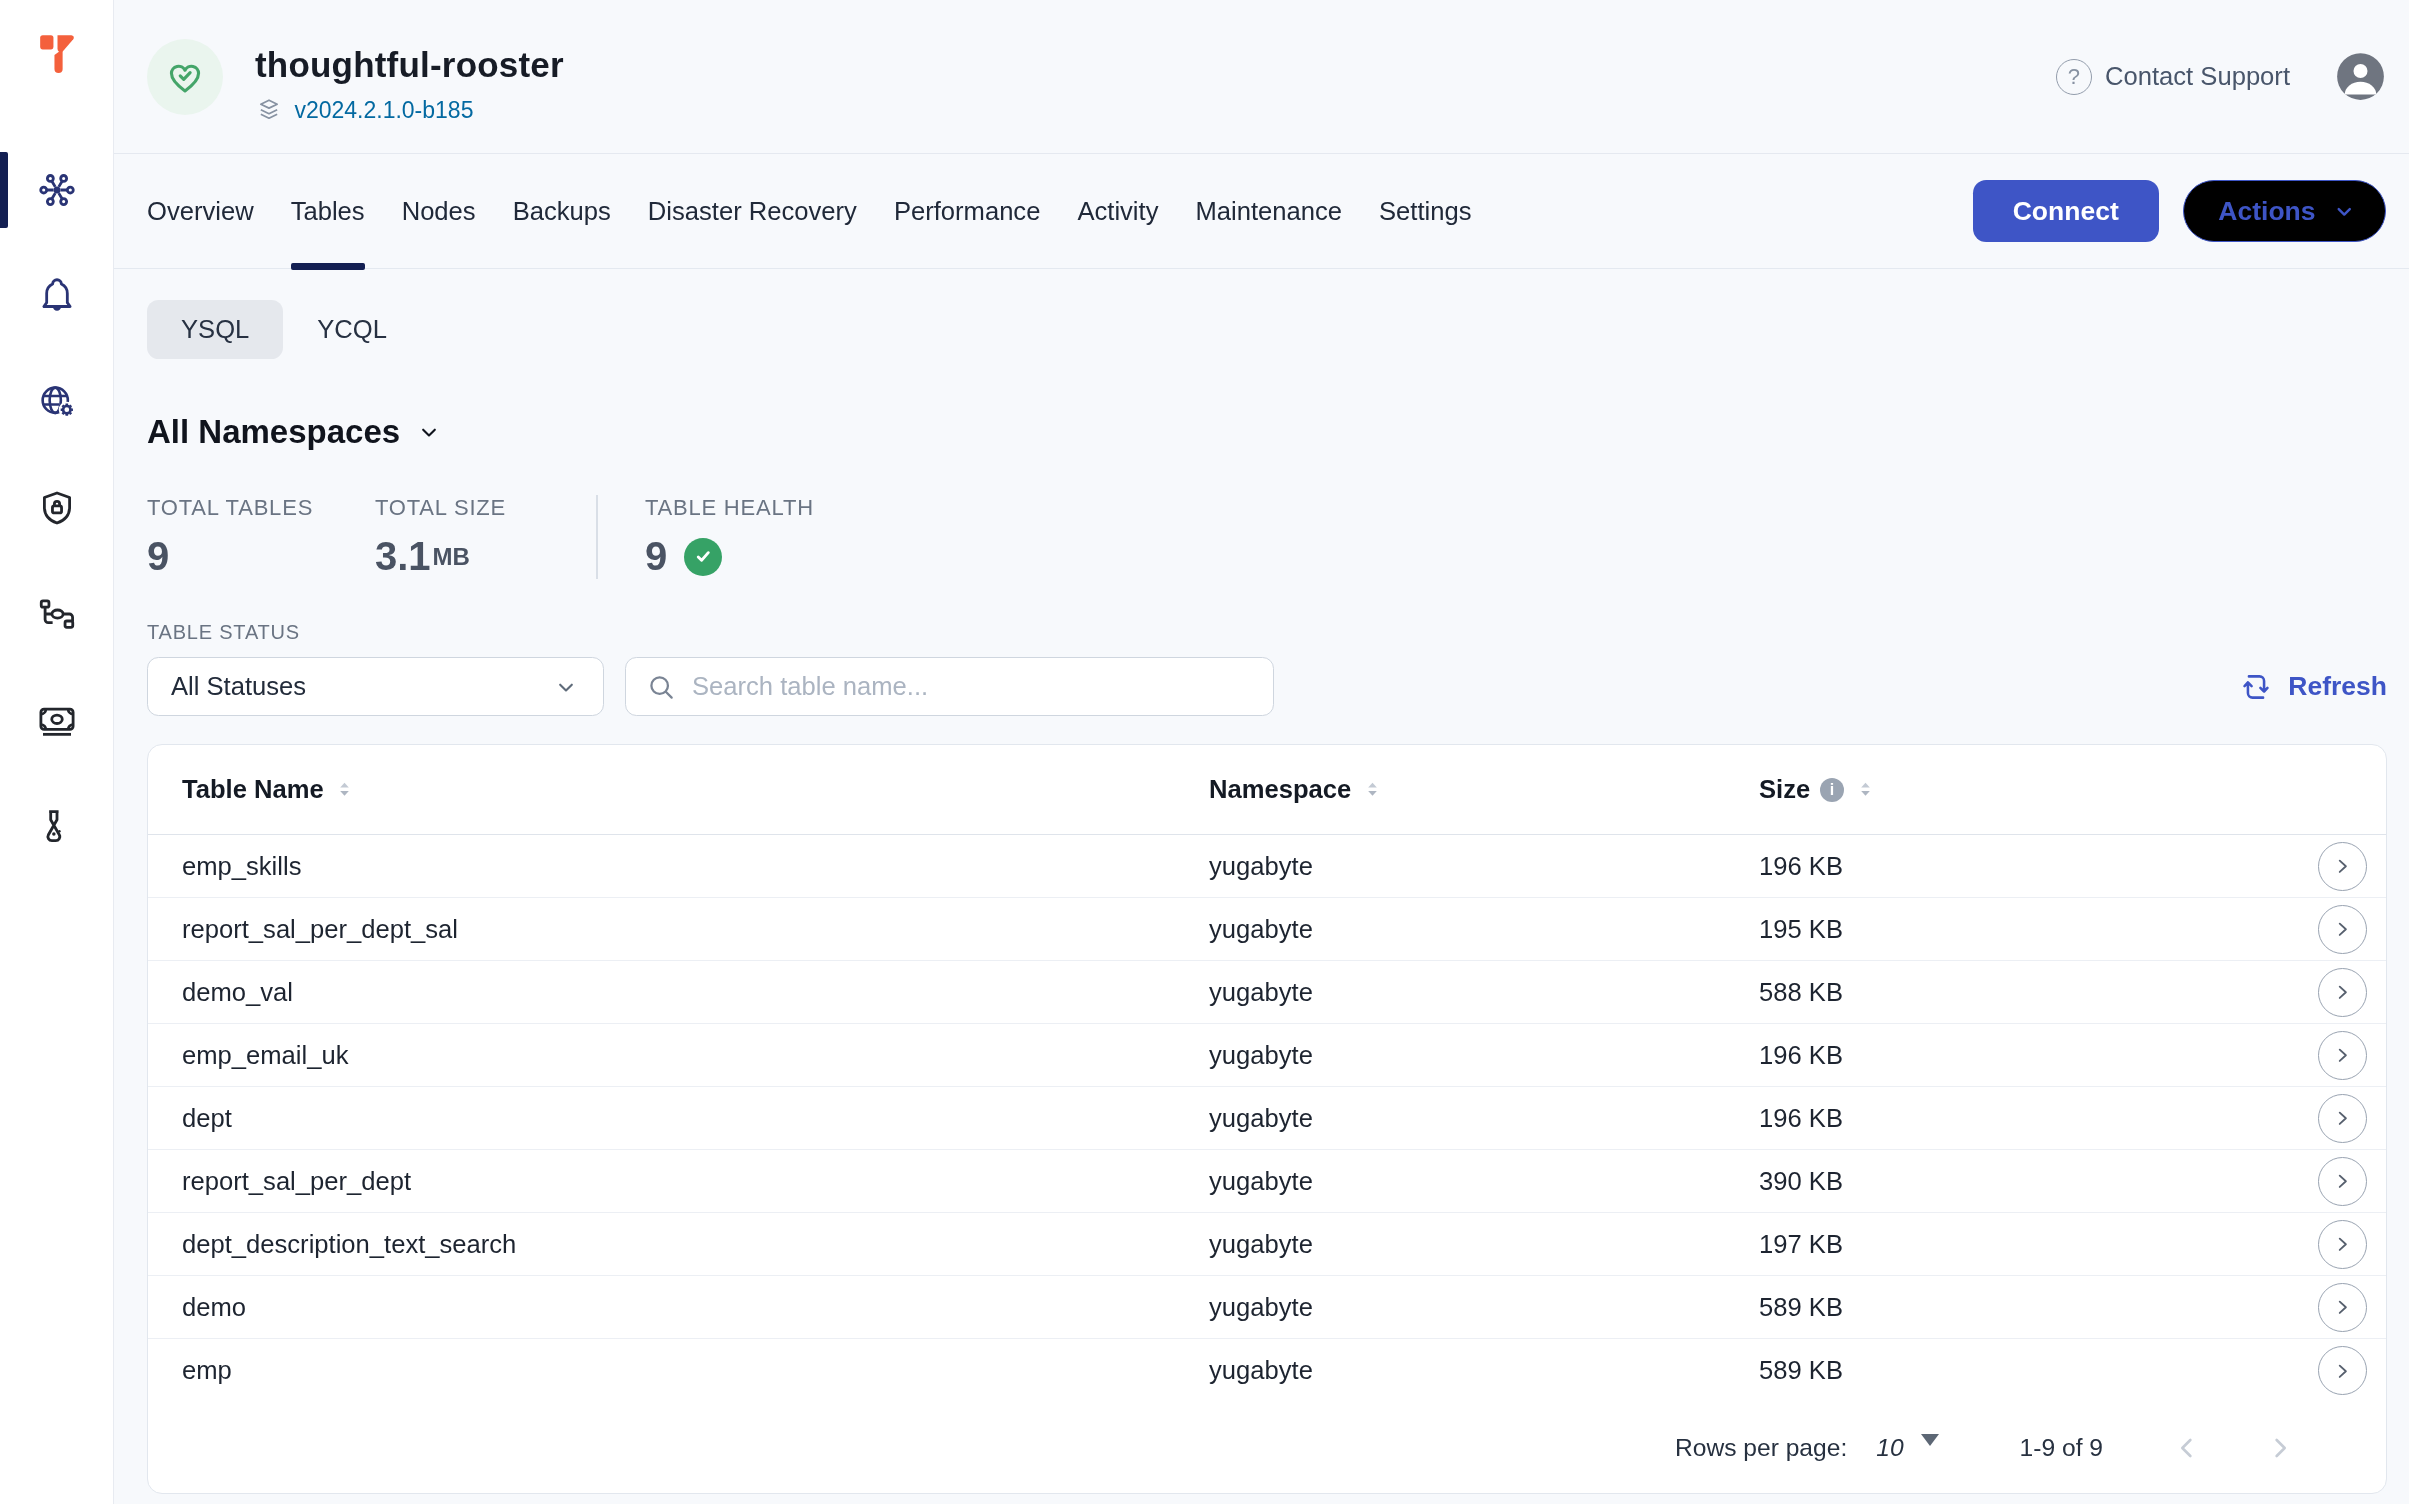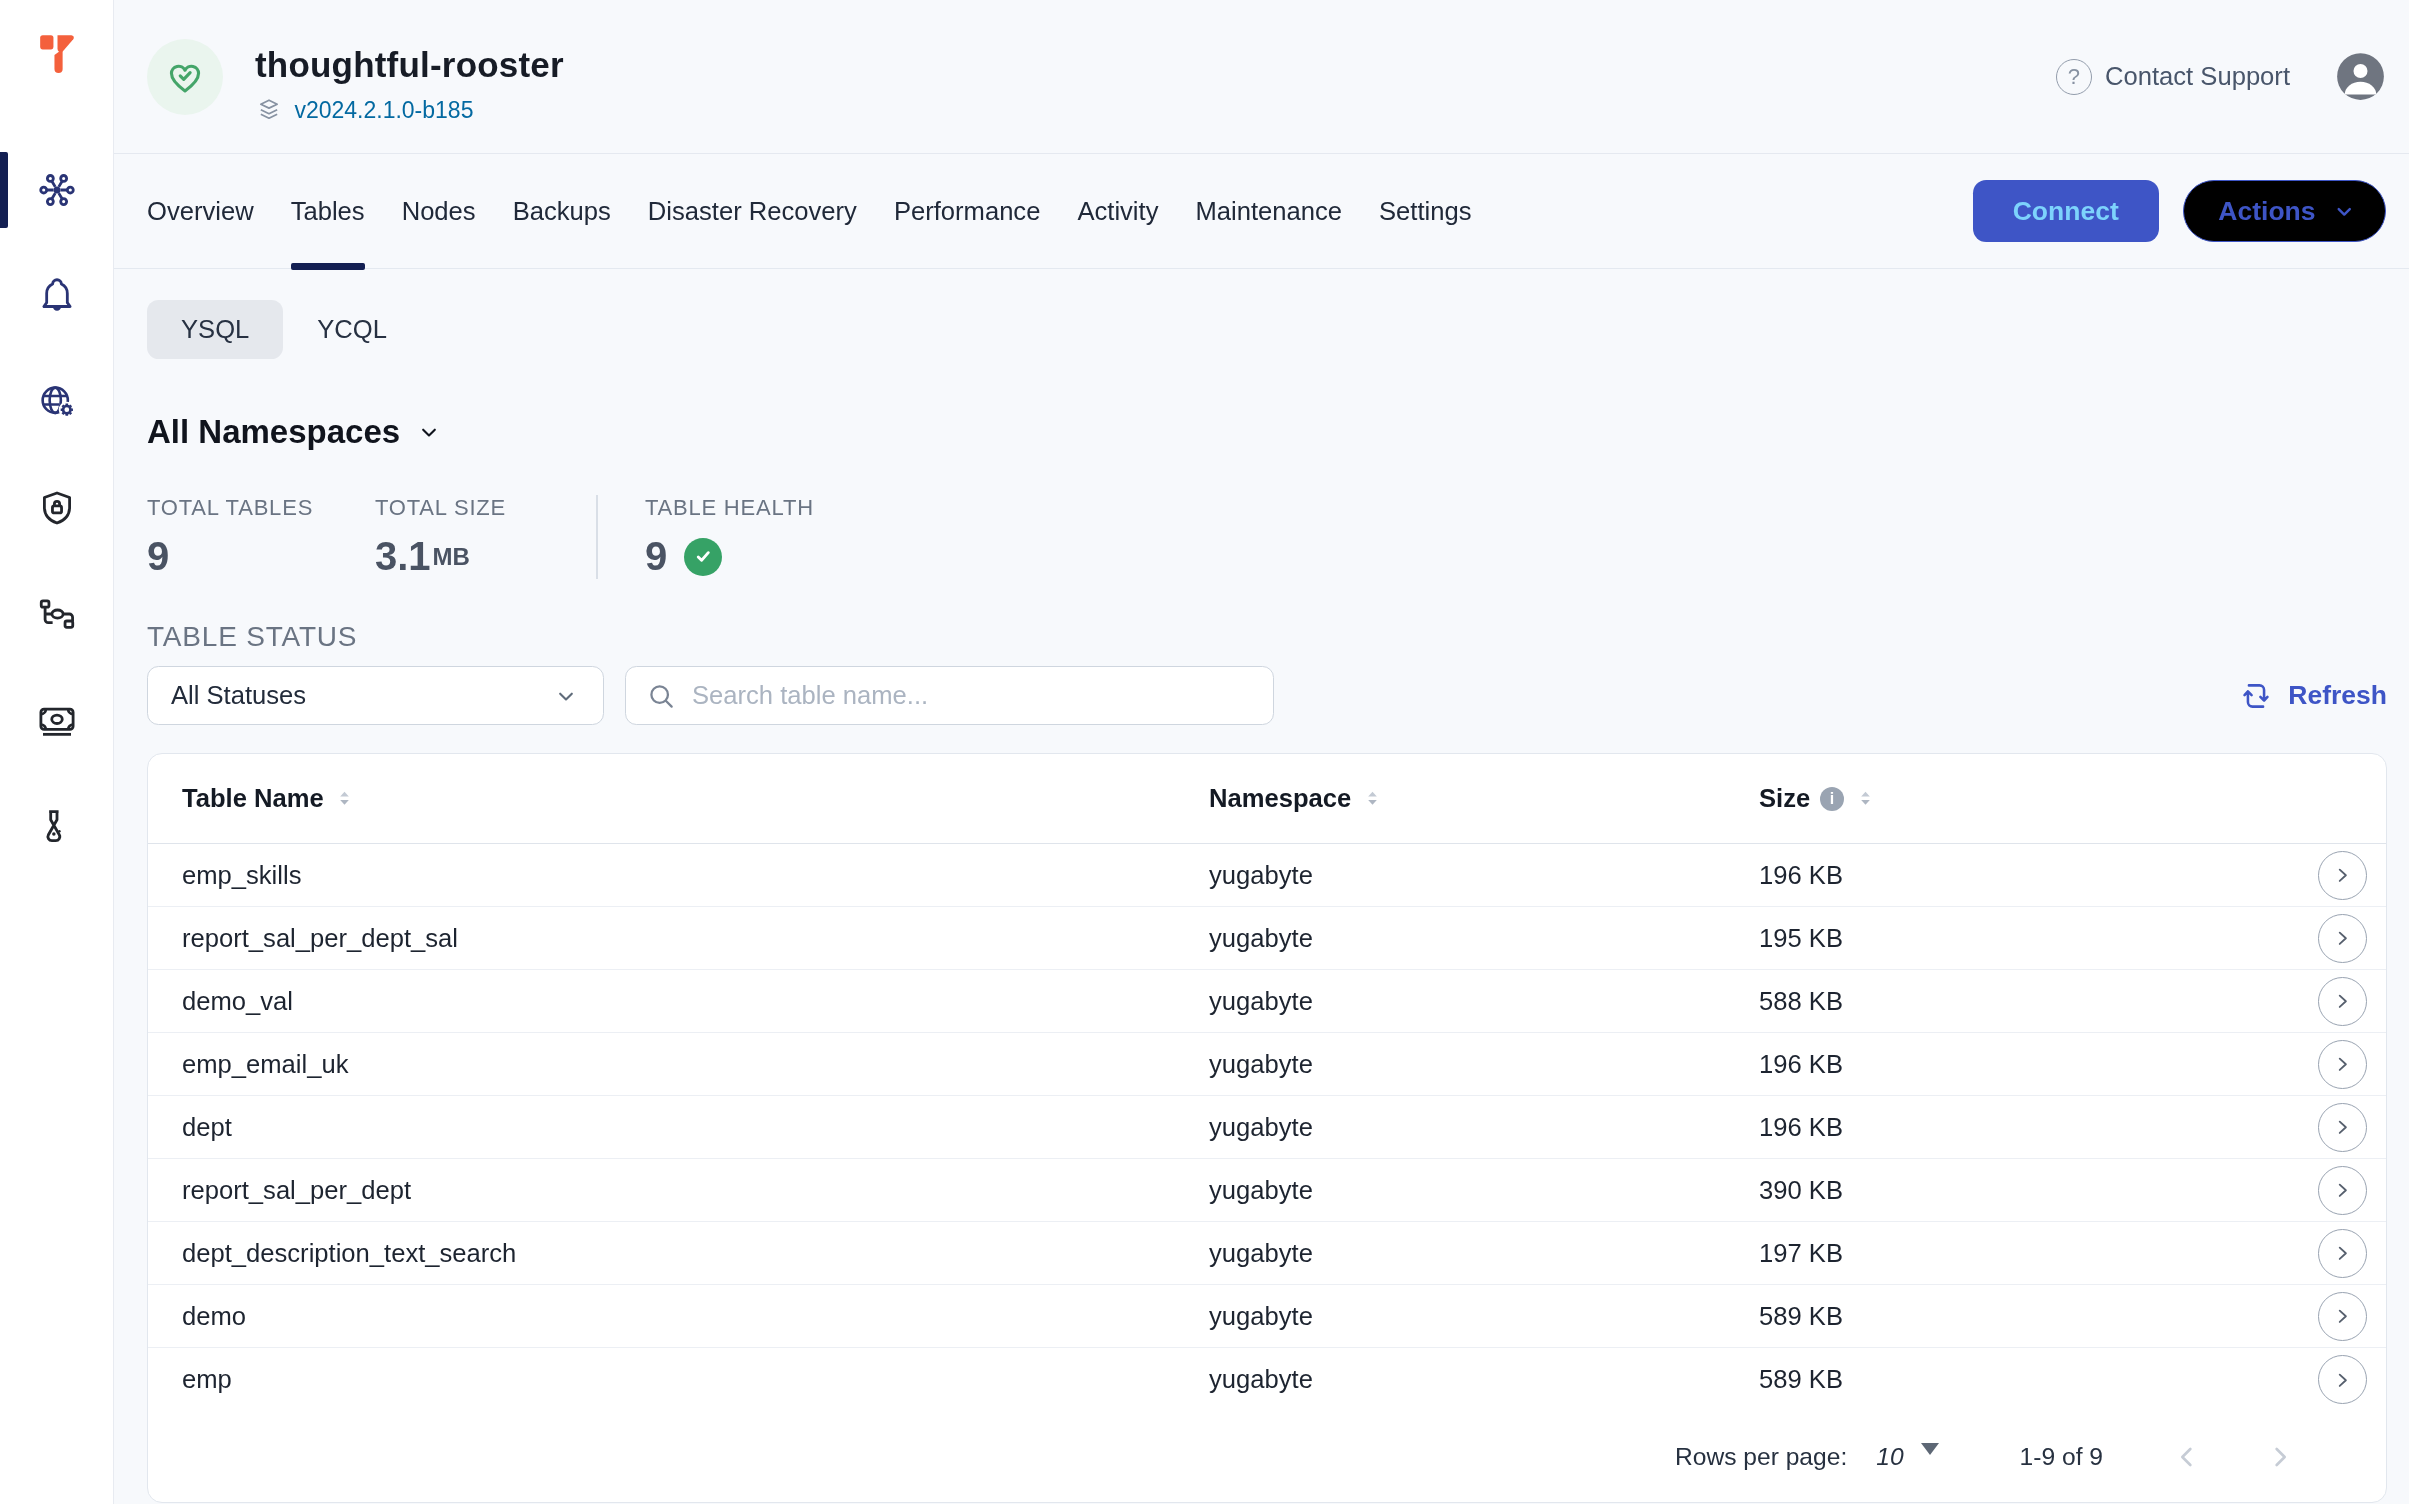--- a/index.html
+++ b/index.html
@@ -65,21 +65,21 @@
   .tab {
     position:relative; height:100%; display:flex; align-items:center;
     font-size:25.6px; color:#202939; cursor:pointer; white-space:nowrap;
   }
   .tab.active::after {
     content:""; position:absolute; left:0; right:0; bottom:-1.9px; height:6.6px;
     background:#131F52; border-radius:1.9px;
   }
   .tab-buttons { margin-left:auto; display:flex; gap:24.6px; align-items:center; }
   .btn-connect {
-    background:#3E55C6; color:#7dd3fc; border:none; border-radius:13.2px;
+    background:#3E55C6; color:#ffffff; border:none; border-radius:13.2px;
     height:62px; padding:0 40px; font-size:26.5px; font-weight:700;
     font-family:inherit; cursor:pointer;
   }
   .btn-actions {
     background:#000000; color:#3E55C6; border:1.9px solid #3E55C6; border-radius:31px;
     height:62px; padding:0 28px 0 34px; font-size:26.5px; font-weight:700;
     font-family:inherit; cursor:pointer; display:flex; align-items:center; gap:15px;
   }
 
   
@@ -101,21 +101,21 @@
   .stat-value { margin-top:13.2px; font-size:40px; font-weight:600; color:#4A5363; display:flex; align-items:center; }
   .stat-unit { font-size:24px; font-weight:600; margin-left:1.9px; }
   .stat.w1 { width:228px; } .stat.w2 { width:221px; }
   .v-divider { width:1.9px; background:#D9DFE7; }
   .stat.health { margin-left:47px; }
   .health-badge {
     width:38px; height:38px; border-radius:50%; background:#36A266; margin-left:17px;
     display:flex; align-items:center; justify-content:center;
   }
 
-  .filter-label { margin-top:42px; font-size:28px; color:#6A7483; letter-spacing:0.8px; }
+  .filter-label { margin-top:42px; font-size:20px; color:#6A7483; letter-spacing:0.8px; }
   .filters { margin-top:13.2px; display:flex; align-items:center; }
   .select-box {
     width:457px; height:59px; background:#FFFFFF; border:1.9px solid #CFD6DF; border-radius:11.4px;
     display:flex; align-items:center; padding:0 23px; font-size:25.6px; color:#222B3A; cursor:pointer;
   }
   .select-box .chev { margin-left:auto; }
   .search-box {
     margin-left:21px; width:649px; height:59px; background:#FFFFFF;
     border:1.9px solid #CFD6DF; border-radius:11.4px;
     display:flex; align-items:center; padding:0 19px; gap:15px;

